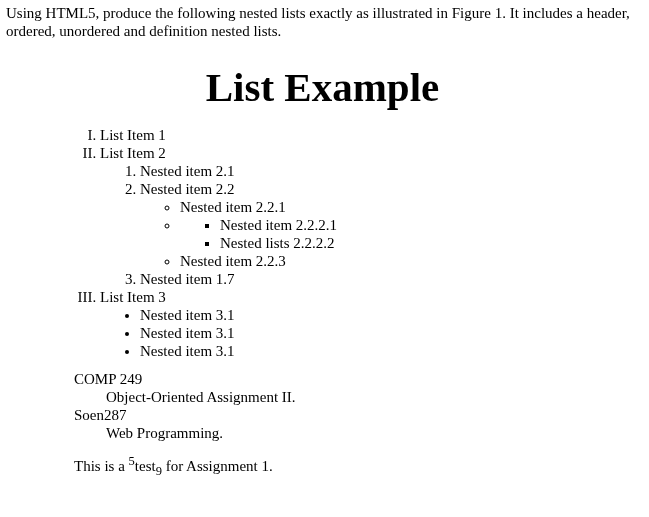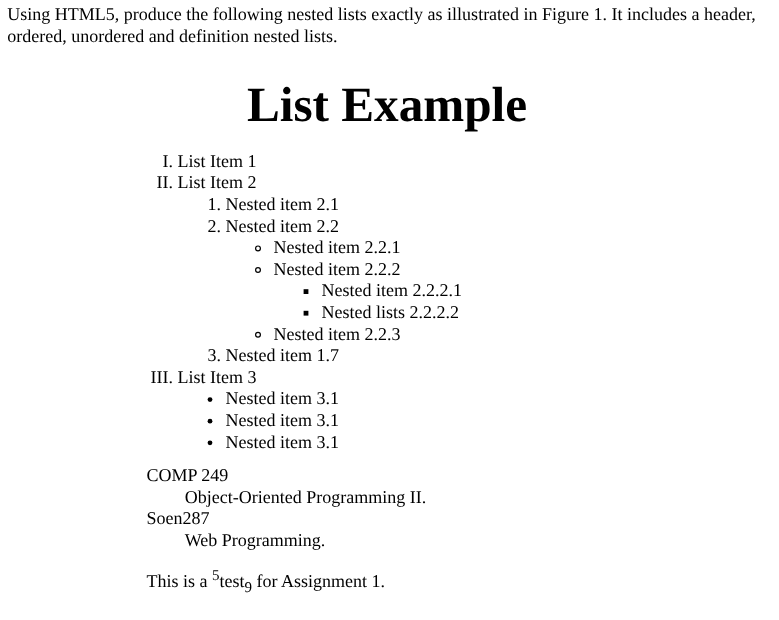--- a/index.html
+++ b/index.html
@@ -19,21 +19,21 @@
   .intro {
     margin: 0 0 23px 0;
   }
   h1.page-title {
     text-align: center;
     font-size: 41px;
     font-weight: bold;
     margin: 6px 0 14px 0;
   }
   .content-block {
-    margin-left: 116px;
+    margin-left: 68px;
   }
   ol, ul, dl {
     margin: 0;
     padding: 0;
   }
   ol.roman {
     list-style: upper-roman;
     padding-left: 26px;
   }
   ol.alpha {
@@ -89,21 +89,20 @@
     </li>
     <li>
       <span>List Item 2</span>
       <ol class="decimal">
         <li>Nested item 2.1</li>
         <li>
           <span>Nested item 2.2</span>
           <ul class="circle">
             <li>Nested item 2.2.1</li>
             <li>
-              <span>Nested item 2.2.2</span>
               <ul class="square">
                 <li>Nested item 2.2.2.1</li>
                 <li>Nested lists 2.2.2.2</li>
               </ul>
             </li>
             <li>Nested item 2.2.3</li>
           </ul>
         </li>
         <li>Nested item 1.7</li>
       </ol>
@@ -113,21 +112,21 @@
       <ul class="disc">
         <li>Nested item 3.1</li>
         <li>Nested item 3.1</li>
         <li>Nested item 3.1</li>
       </ul>
     </li>
   </ol>
 
   <dl class="defs">
     <dt>COMP 249</dt>
-    <dd>Object-Oriented Programming II.</dd>
+    <dd>Object-Oriented Assignment II.</dd>
     <dt>Soen287</dt>
     <dd>Web Programming.</dd>
   </dl>
 
   <p class="footer-line">
     <span>This is a </span><sup>5</sup><span>test</span><sub>9</sub><span> for Assignment 1.</span>
   </p>
 
 </div>
 

